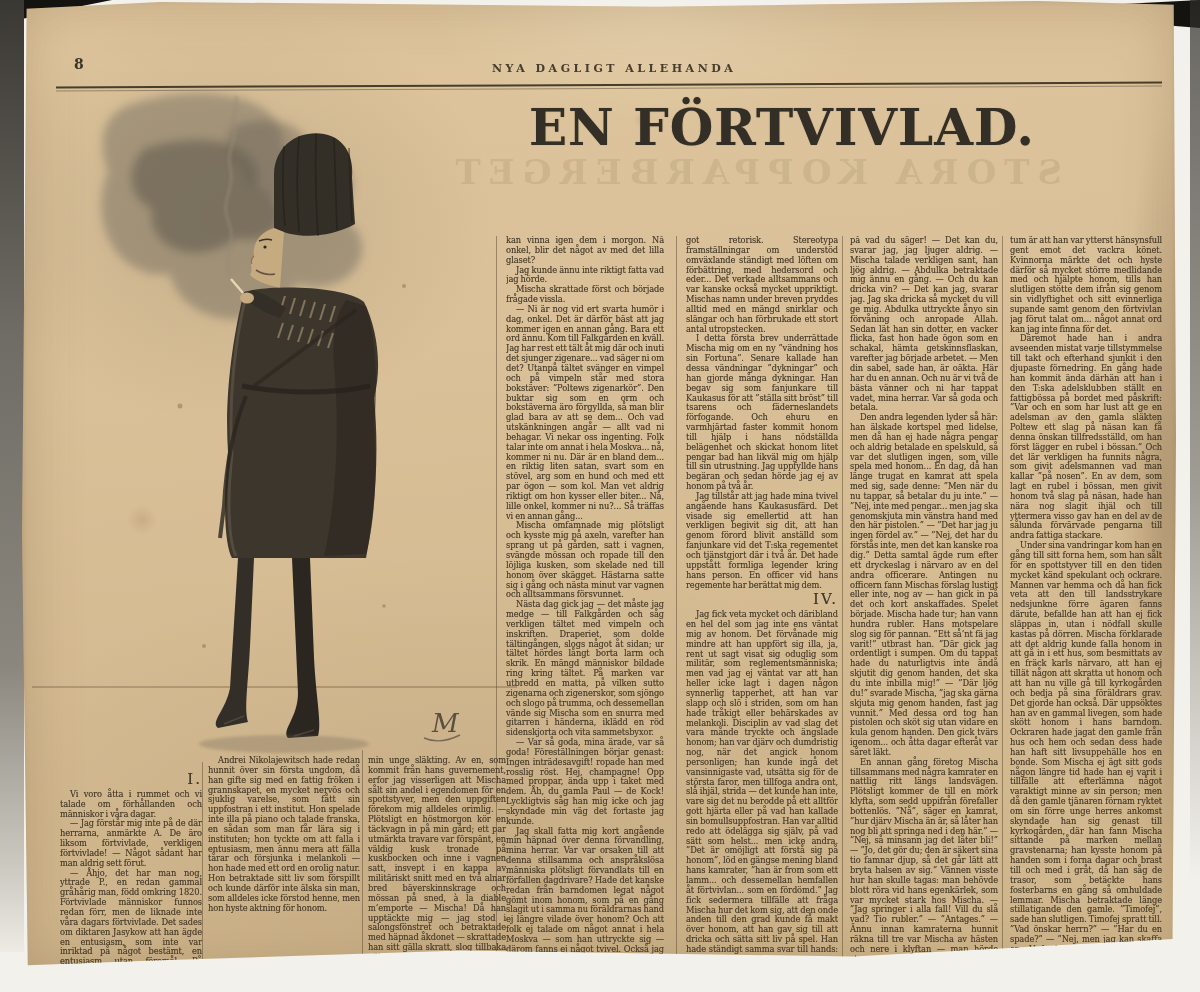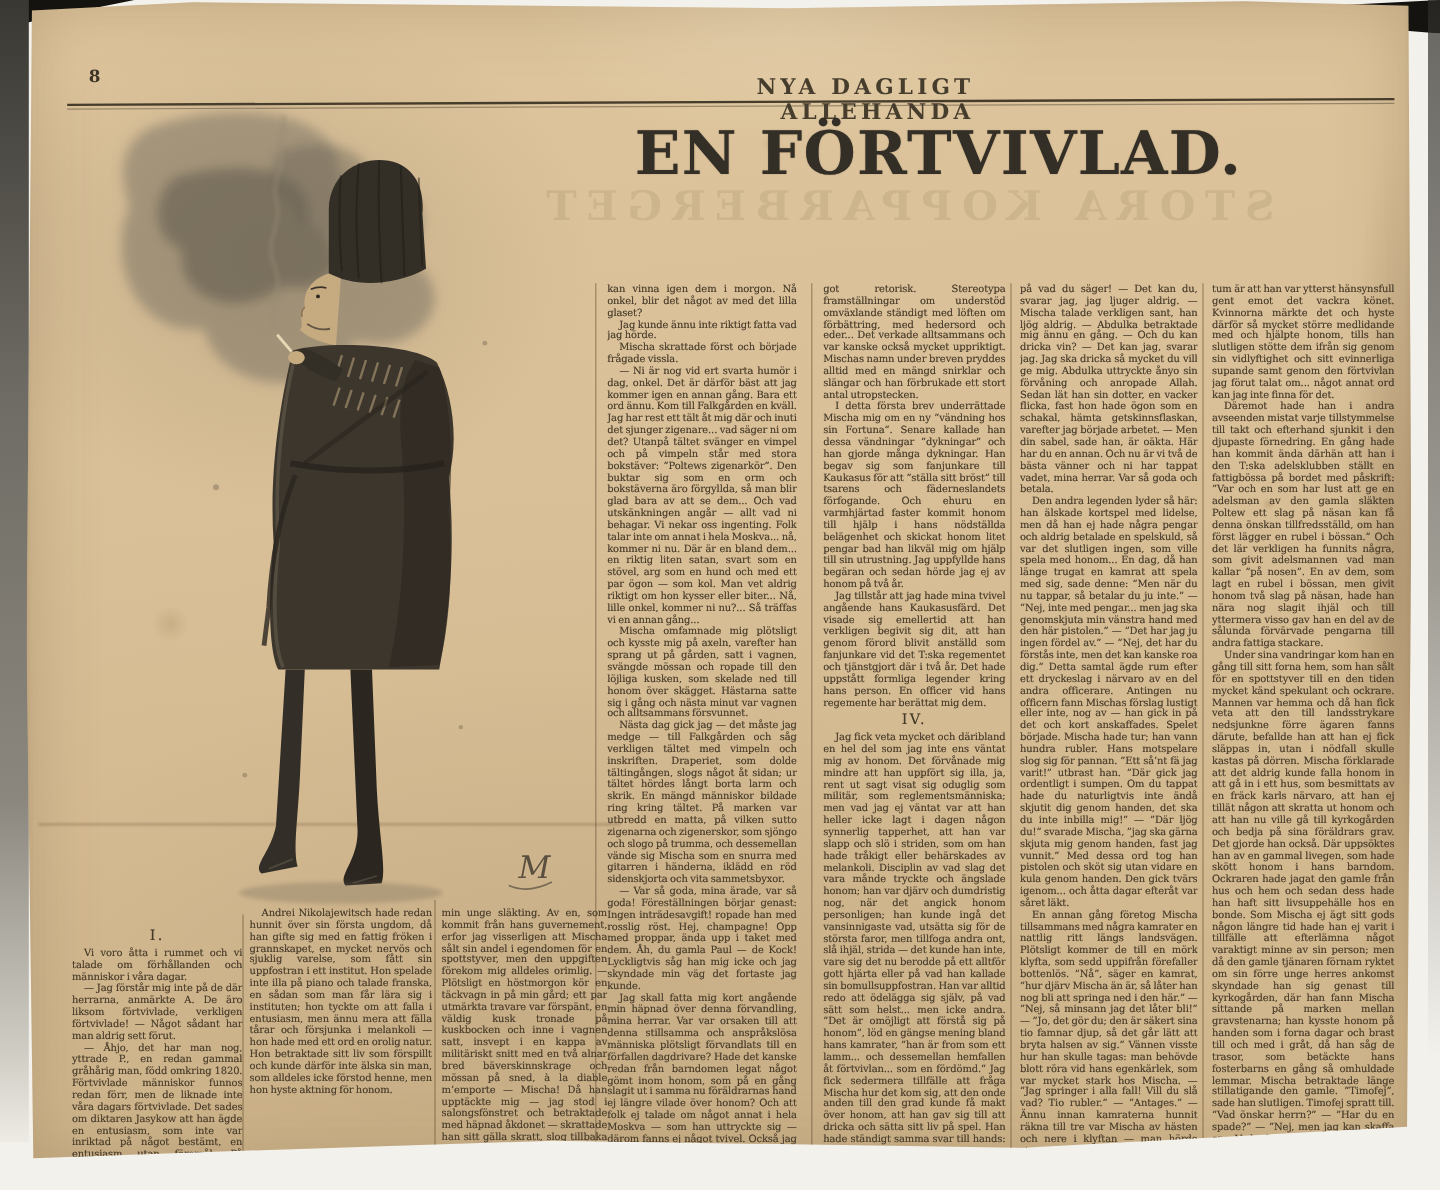--- a/index.html
+++ b/index.html
@@ -39,22 +39,22 @@
       radial-gradient(circle 10px at 745px 645px, rgba(110,80,40,.16), transparent 70%),
       radial-gradient(circle 22px at 120px 520px, rgba(110,80,40,.14), transparent 70%),
       radial-gradient(circle 9px at 965px 130px, rgba(110,80,40,.18), transparent 70%),
       radial-gradient(circle 16px at 520px 885px, rgba(110,80,40,.14), transparent 70%),
       radial-gradient(circle 12px at 620px 120px, rgba(110,80,40,.12), transparent 70%);}
   .crease-h{position:absolute;left:10px;top:686px;width:485px;height:2px;
     background:rgba(90,65,40,.28);filter:blur(.7px);}
 
   
   .pagenum{position:absolute;left:52px;top:56px;font-size:14px;font-weight:bold;color:#3e3527;}
-  .papername{position:absolute;left:470px;top:62px;width:320px;text-align:right;
-    font-size:18px;font-weight:bold;letter-spacing:3.5px;color:#473d2d;}
+  .papername{position:absolute;left:470px;top:62px;width:320px;text-align:left;
+    font-size:11px;font-weight:bold;letter-spacing:3.5px;color:#473d2d;}
   .rule-main{position:absolute;left:34px;top:84px;width:1106px;height:2px;background:#473d2c;transform:rotate(-0.25deg);}
   .rule-thin{position:absolute;left:34px;top:88px;width:1106px;height:1px;background:rgba(71,61,44,.45);transform:rotate(-0.25deg);}
 
   
   .bleed{position:absolute;left:500px;top:152px;width:540px;text-align:center;white-space:nowrap;
     transform:scaleX(-1);font-size:34px;font-weight:bold;letter-spacing:8px;color:#6d5a35;opacity:.13;}
   h1.title{position:absolute;left:500px;top:98px;width:520px;margin:0;text-align:center;
     font-size:50px;font-weight:bold;letter-spacing:1px;color:#332e26;
     text-shadow:0 0 1px rgba(51,46,38,.45);}
   h2.byline{position:absolute;left:500px;top:178px;width:520px;margin:0;text-align:center;
@@ -62,21 +62,21 @@
 
   
   .illu{position:absolute;left:62px;top:86px;}
 
   
   .col{position:absolute;overflow:hidden;text-align:justify;color:#493d2b;
     font-size:8.3px;line-height:9.85px;letter-spacing:-0.1px;word-spacing:-0.5px;
     text-shadow:0 0 .5px rgba(74,62,45,.55);hyphens:auto;}
   .col p{margin:0;text-indent:10px;}
   .col p.flush{text-indent:0;}
-  .sect{text-align:center;font-size:12px;letter-spacing:2px;margin:5px 0 5px;color:#443a29;}
+  .sect{text-align:right;font-size:15px;letter-spacing:2px;margin:5px 0 5px;color:#443a29;}
   .vline{position:absolute;width:1px;background:rgba(92,72,46,.5);}
 
   #c-left1{left:38px;top:770px;width:142px;height:196px;}
   #c-left2{left:186px;top:756px;width:152px;height:210px;}
   #c-left3{left:346px;top:756px;width:138px;height:210px;}
   #c-main1{left:484px;top:236px;width:158px;height:730px;}
   #c-main2{left:664px;top:236px;width:152px;height:730px;}
   #c-main3{left:828px;top:236px;width:148px;height:730px;}
   #c-main4{left:988px;top:236px;width:152px;height:730px;}
 

